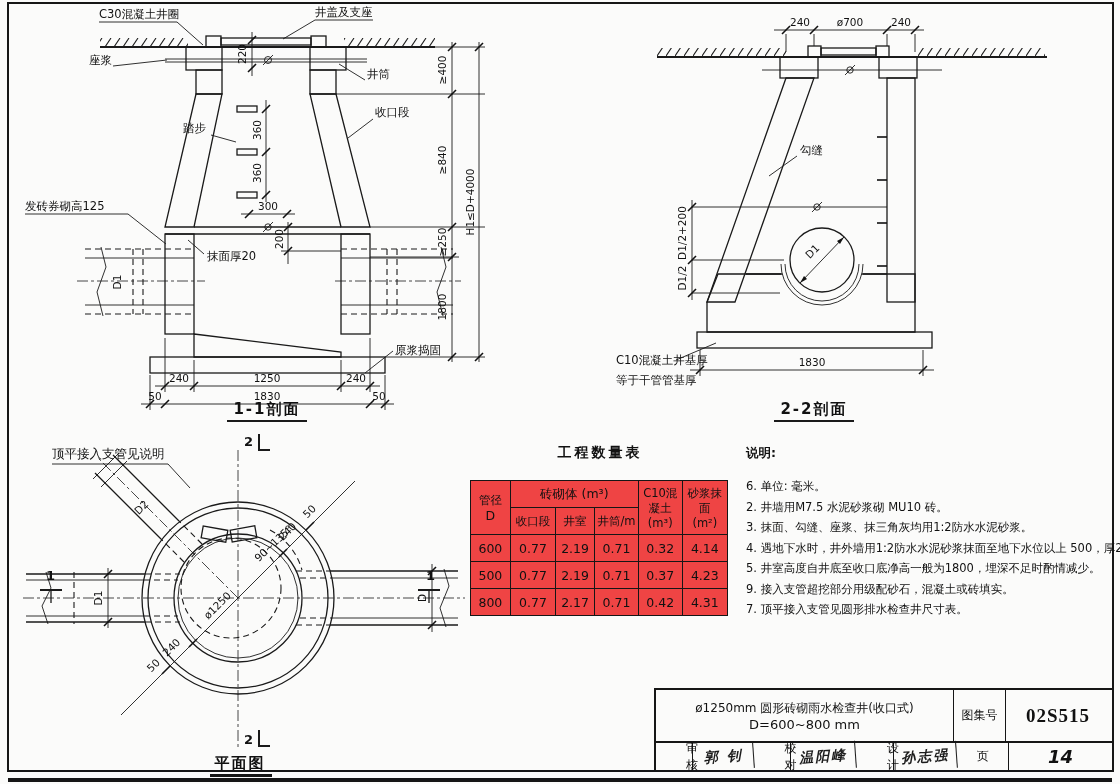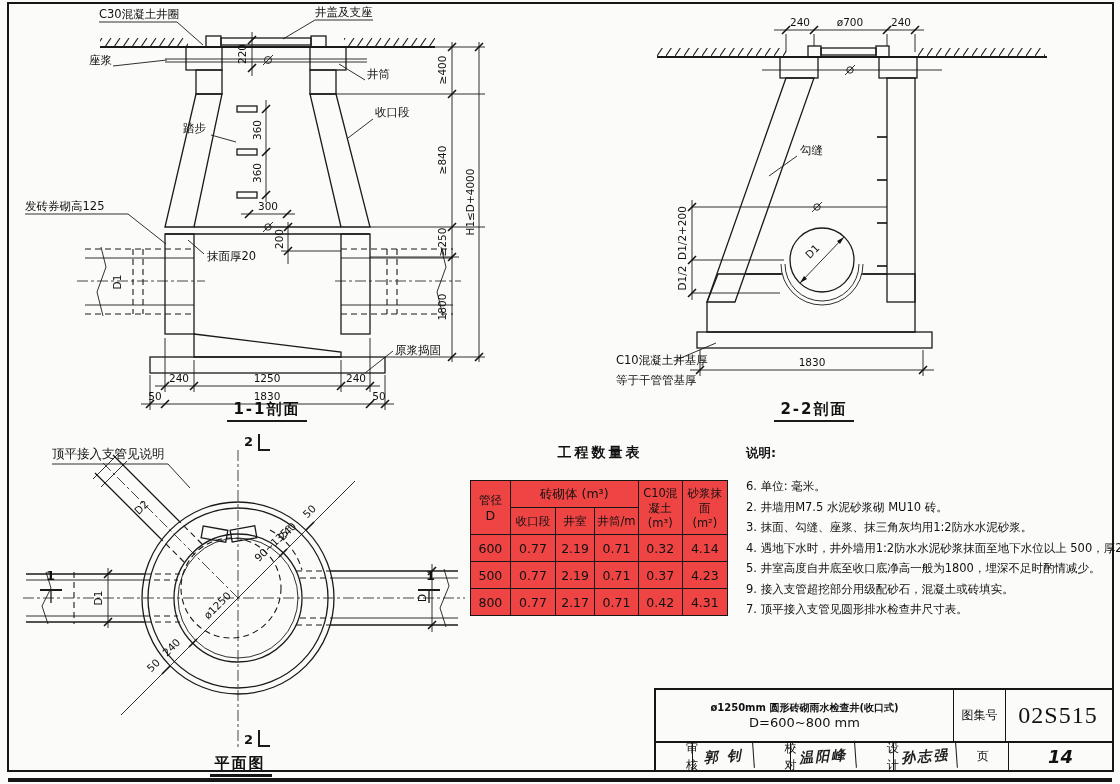--- a/index.html
+++ b/index.html
@@ -32,24 +32,24 @@
   .notes div{white-space:nowrap;}
   
   .tb{position:absolute;right:6px;bottom:12px;width:460px;height:84px;border:2.5px solid #161616;
       display:flex;flex-direction:column;background:#fbfbfa;box-sizing:border-box;}
   .tb .r1{flex:1;display:flex;border-bottom:2px solid #161616;}
   .tb .r2{height:27px;display:flex;}
   .tb .c{border-right:1.8px solid #161616;display:flex;align-items:center;justify-content:center;
       box-sizing:border-box;}
   .tb .c:last-child{border-right:none;}
   .tb .maintitle{width:298px;flex-direction:column;}
-  .tb .maintitle .l1{font-size:10px;font-weight:bold;}
+  .tb .maintitle .l1{font-size:12px;font-weight:normal;}
   .tb .maintitle .l2{font-size:13px;}
   .tb .lab{font-size:12px;}
-  .tb .atlas{width:52px;} .tb .atlasno{width:104px;font-size:24px;font-weight:normal;
+  .tb .atlas{width:52px;} .tb .atlasno{width:104px;font-size:19px;font-weight:bold;
       font-family:"Liberation Serif","DejaVu Serif",serif;letter-spacing:1px;}
   .tb .pageno{width:104px;font-size:18px;font-weight:bold;font-style:italic;}
   .tb .slab{width:36px;font-size:12px;padding-left:36px;}
   .tb .sig{font-style:italic;font-weight:bold;font-size:14px;transform:rotate(-4deg);
       letter-spacing:2px;color:#1c1c1c;}
   .tb .s1{width:62px;} .tb .s2{width:66px;} .tb .s3{width:64px;}
 </style>
 </head>
 <body>
 

